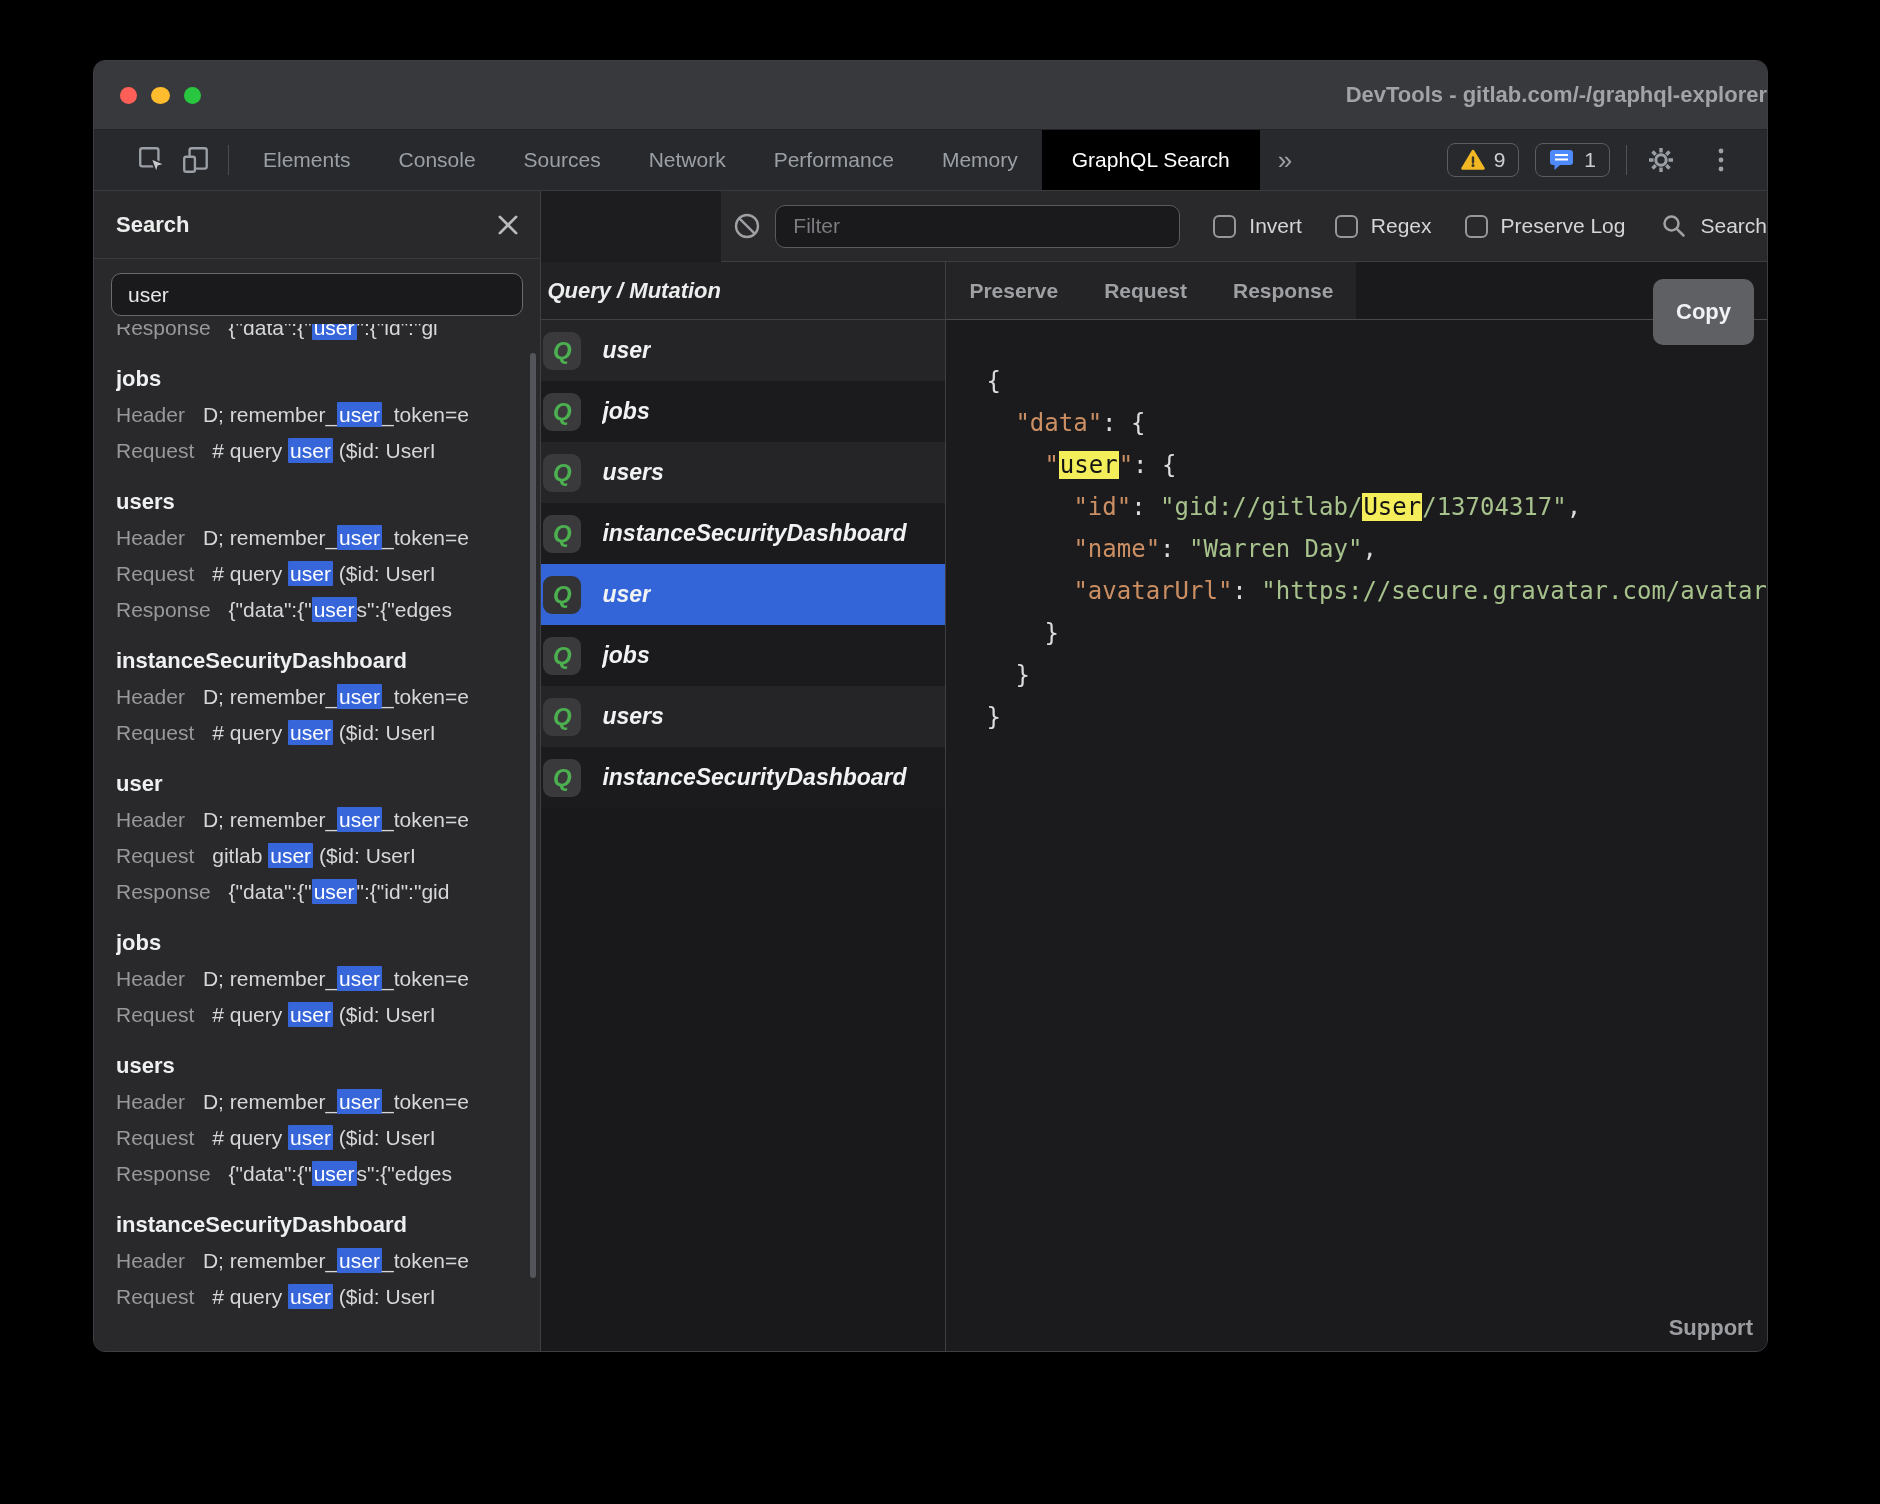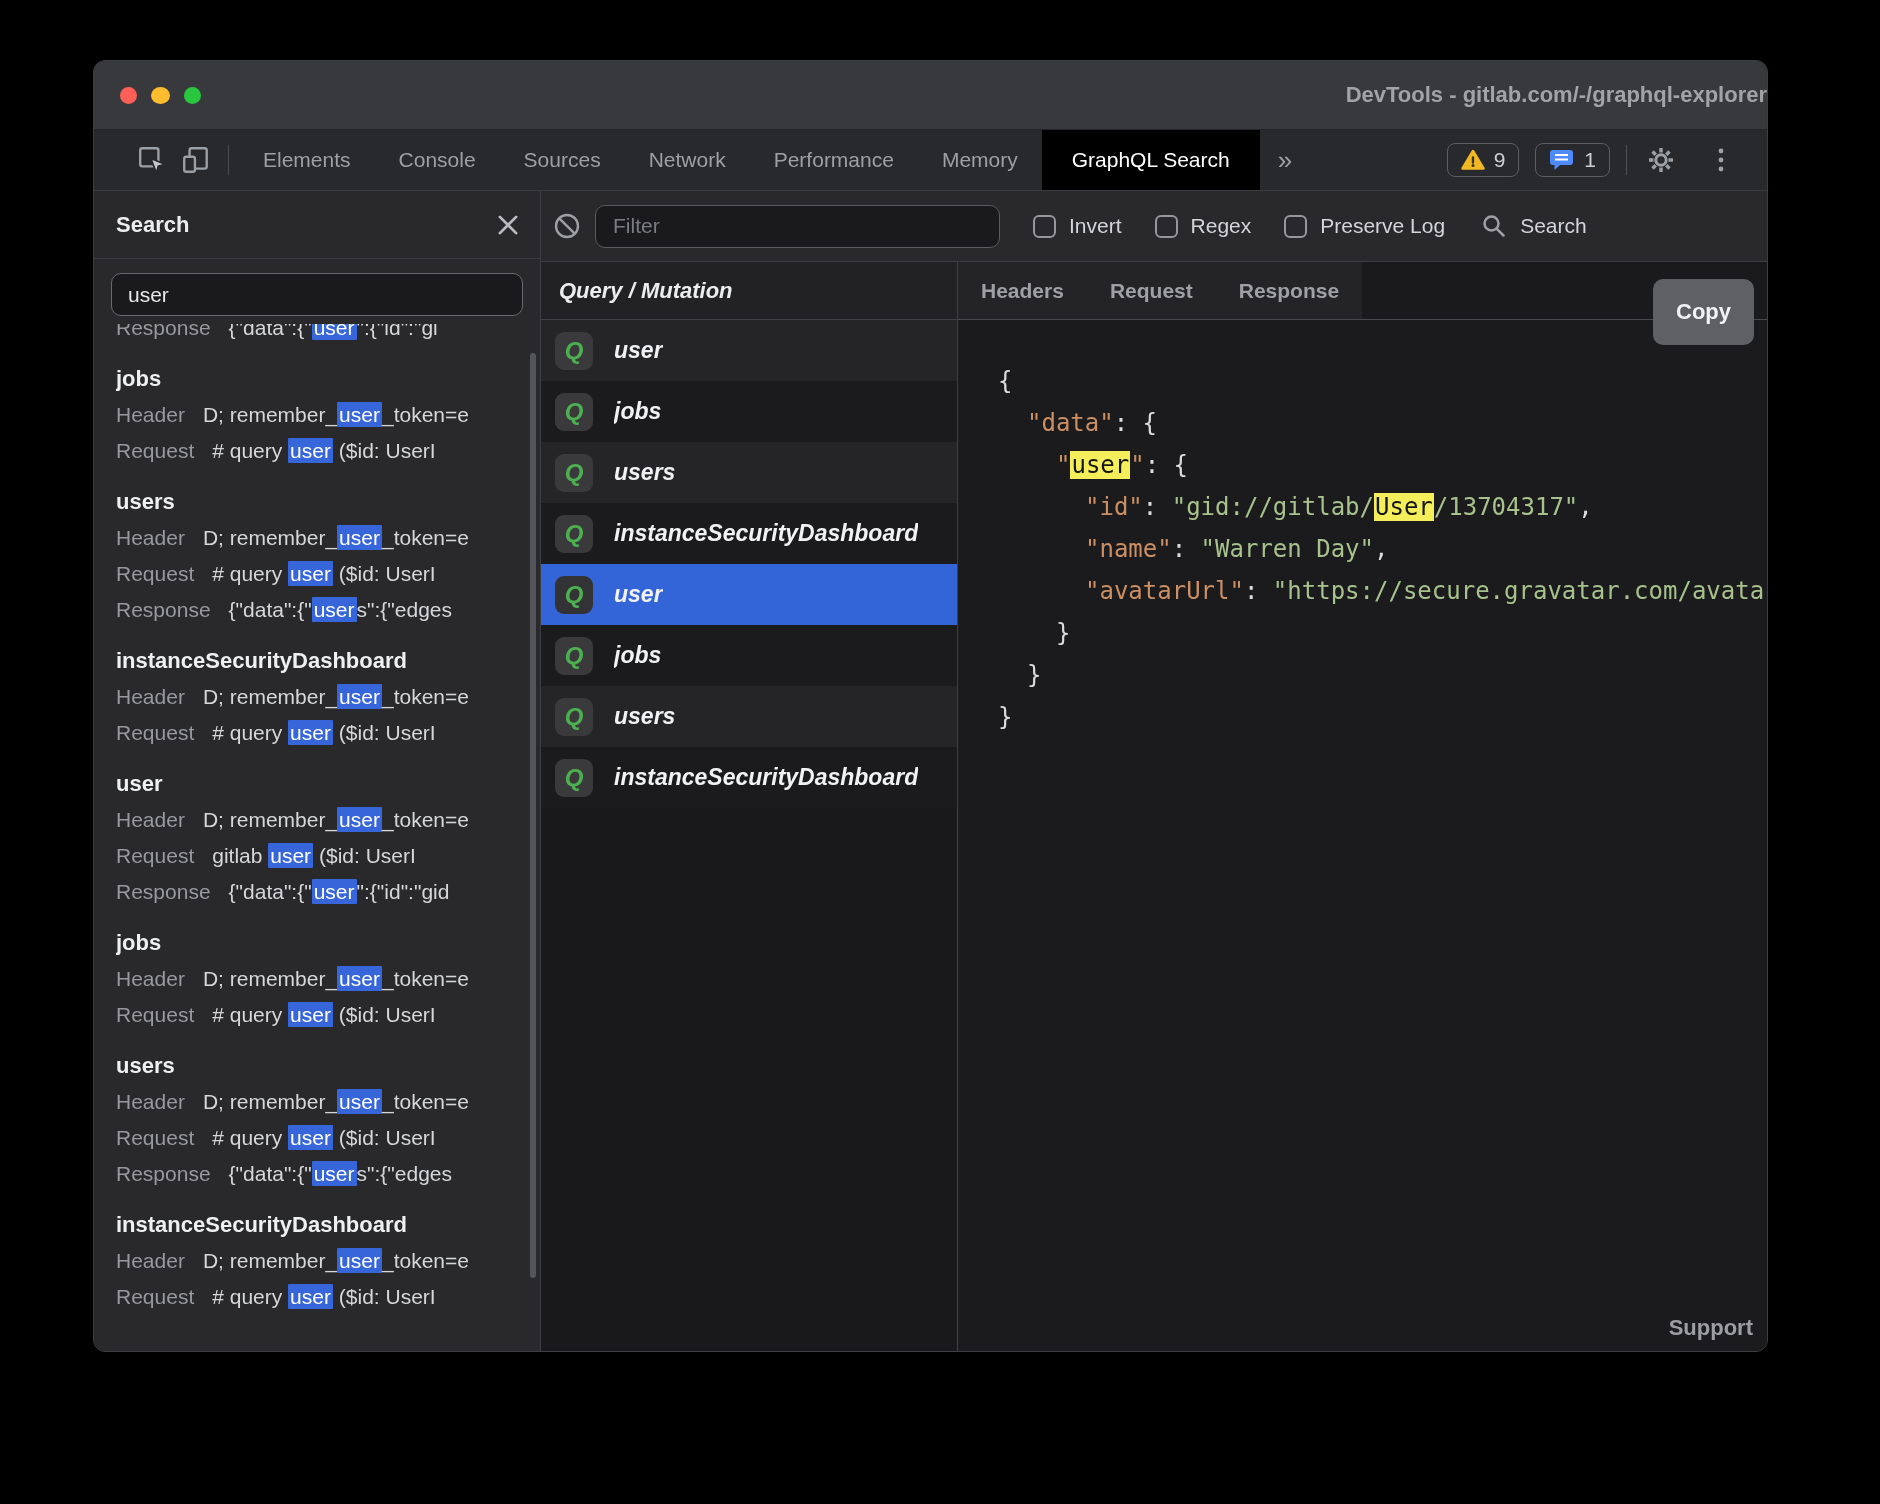--- a/index.html
+++ b/index.html
@@ -36,21 +36,21 @@
   .search-input{width:100%;box-sizing:border-box;height:43px;background:#1a1a1c;border:1.5px solid #696a6e;border-radius:10px;color:#e6e7e9;font-size:21px;padding:0 16px;font-family:"Liberation Sans",sans-serif;outline:none;}
   .results{flex:1;overflow:hidden;padding-left:22px;}
   .results-inner{margin-top:-14px;}
   .group-name{font-size:22px;font-weight:bold;color:#eef0f1;margin-top:15px;line-height:36px;white-space:nowrap;overflow:hidden;}
   .rline{font-size:21px;line-height:36px;white-space:nowrap;overflow:hidden;color:#d6d7d9;}
   .rlabel{color:#98999c;margin-right:18px;}
   .hl{background:#3766db;color:#fff;padding:1px 2px;border-radius:1px;}
   .drawer-scroll{position:absolute;right:4px;top:162px;width:6px;height:925px;background:#54555a;border-radius:3px;}
 
   
-  .main{flex:1;display:flex;flex-direction:column;min-width:0;}
+  .main{flex:1;display:flex;flex-direction:column;min-width:0;align-items:flex-end;}
   .toolbar{height:70px;flex:0 0 auto;background:#29292c;border-bottom:1px solid #3c3d40;display:flex;align-items:center;}
   .block-icon{margin-left:12px;display:flex;align-items:center;}
   .filter-input{margin-left:14px;width:405px;height:43px;box-sizing:border-box;background:#1a1a1c;border:1.5px solid #5a5b5e;border-radius:10px;color:#e6e7e9;font-size:21px;padding:0 17px;font-family:"Liberation Sans",sans-serif;outline:none;}
   .filter-input::placeholder{color:#7b7c80;}
   .chk-item{display:flex;align-items:center;margin-left:33px;gap:13px;}
   .chk{width:23px;height:23px;box-sizing:border-box;border:2.5px solid #96979b;border-radius:6px;background:transparent;}
   .chk-label{font-size:21px;font-weight:normal;color:#d4d5d8;white-space:nowrap;}
   .tb-search{display:flex;align-items:center;margin-left:36px;gap:13px;}
 
   .content{flex:1;display:flex;min-height:0;}
@@ -274,21 +274,21 @@
                 </div>
                 <div class="qrow even">
                   <span class="qbadge">Q</span>
                   <span class="qlabel">instanceSecurityDashboard</span>
                 </div>
               </div>
           </div>
 
           <div class="detail">
             <div class="dtabs">
-              <div class="dtab">Headers</div>
+              <div class="dtab">Preserve</div>
               <div class="dtab">Request</div>
               <div class="dtab">Response</div>
               <div class="dtabs-rest">
                 <span style="display:flex;align-items:center;">
                   <svg width="20" height="20" viewBox="0 0 16 16">
                       <path d="M1.5 1.5 L14.5 14.5 M14.5 1.5 L1.5 14.5" stroke="#c3c4c6" stroke-width="2" stroke-linecap="round" fill="none"></path>
                     </svg>
                 </span>
               </div>
             </div>

